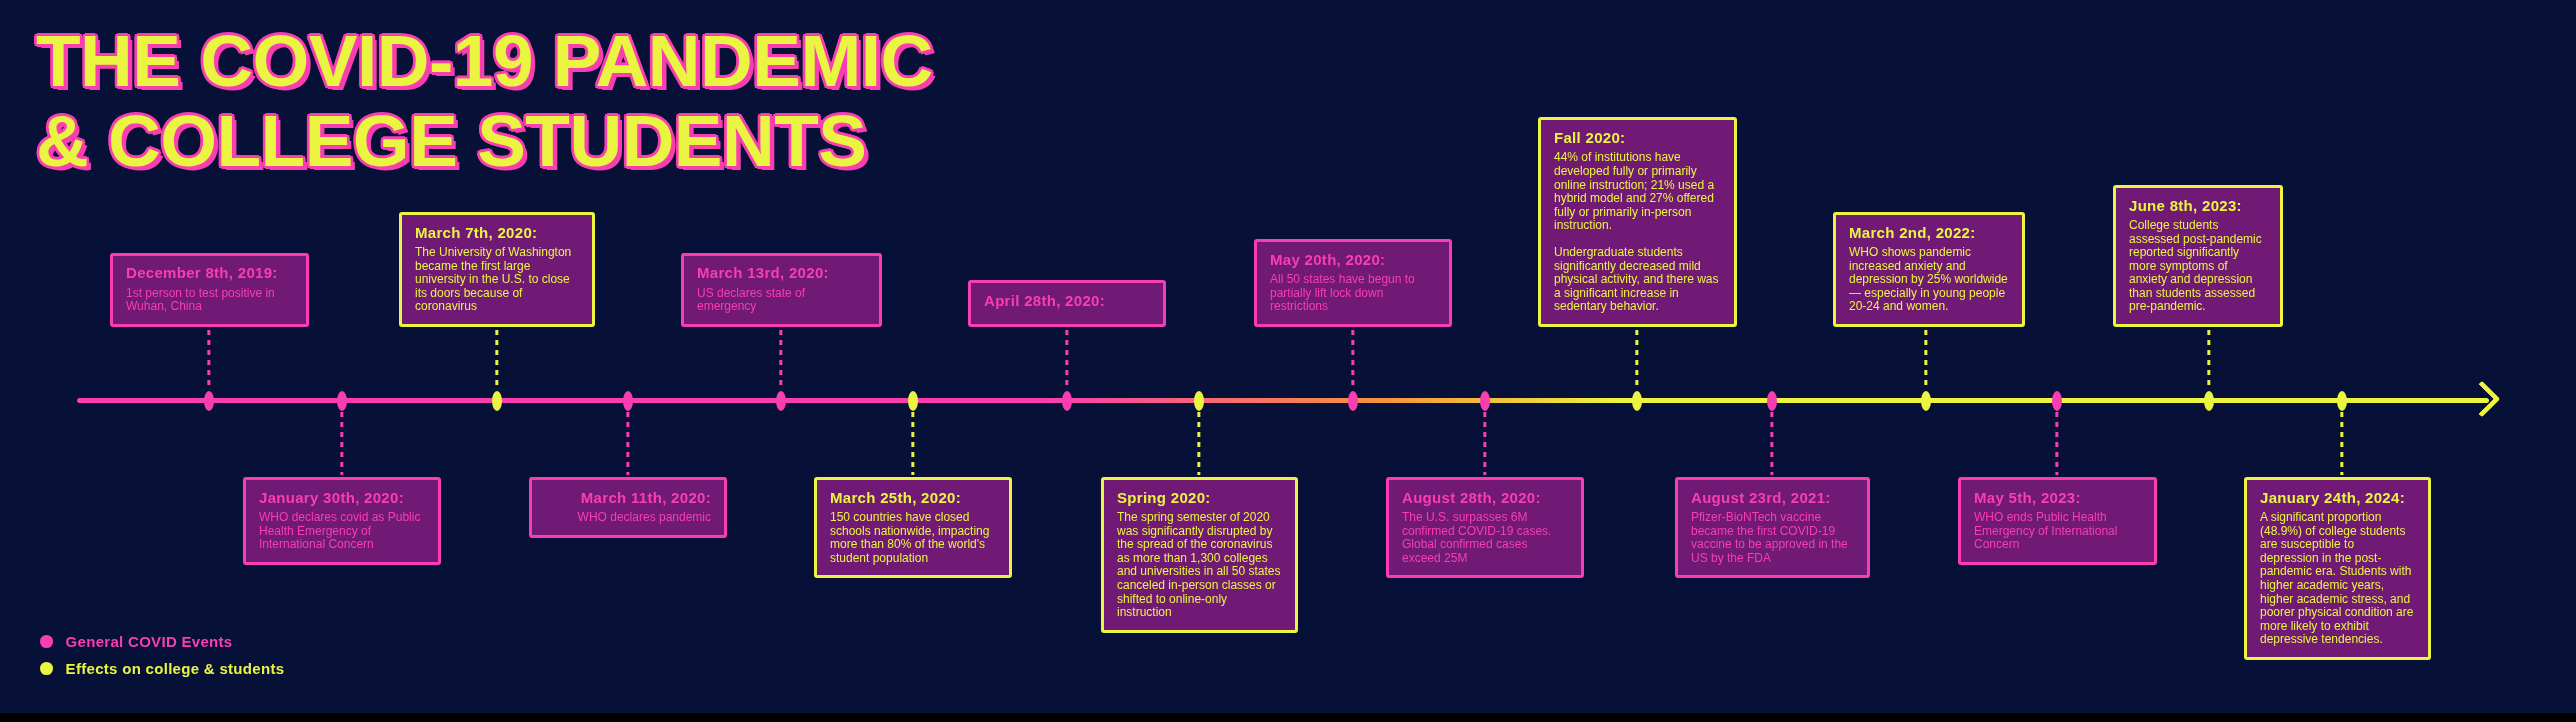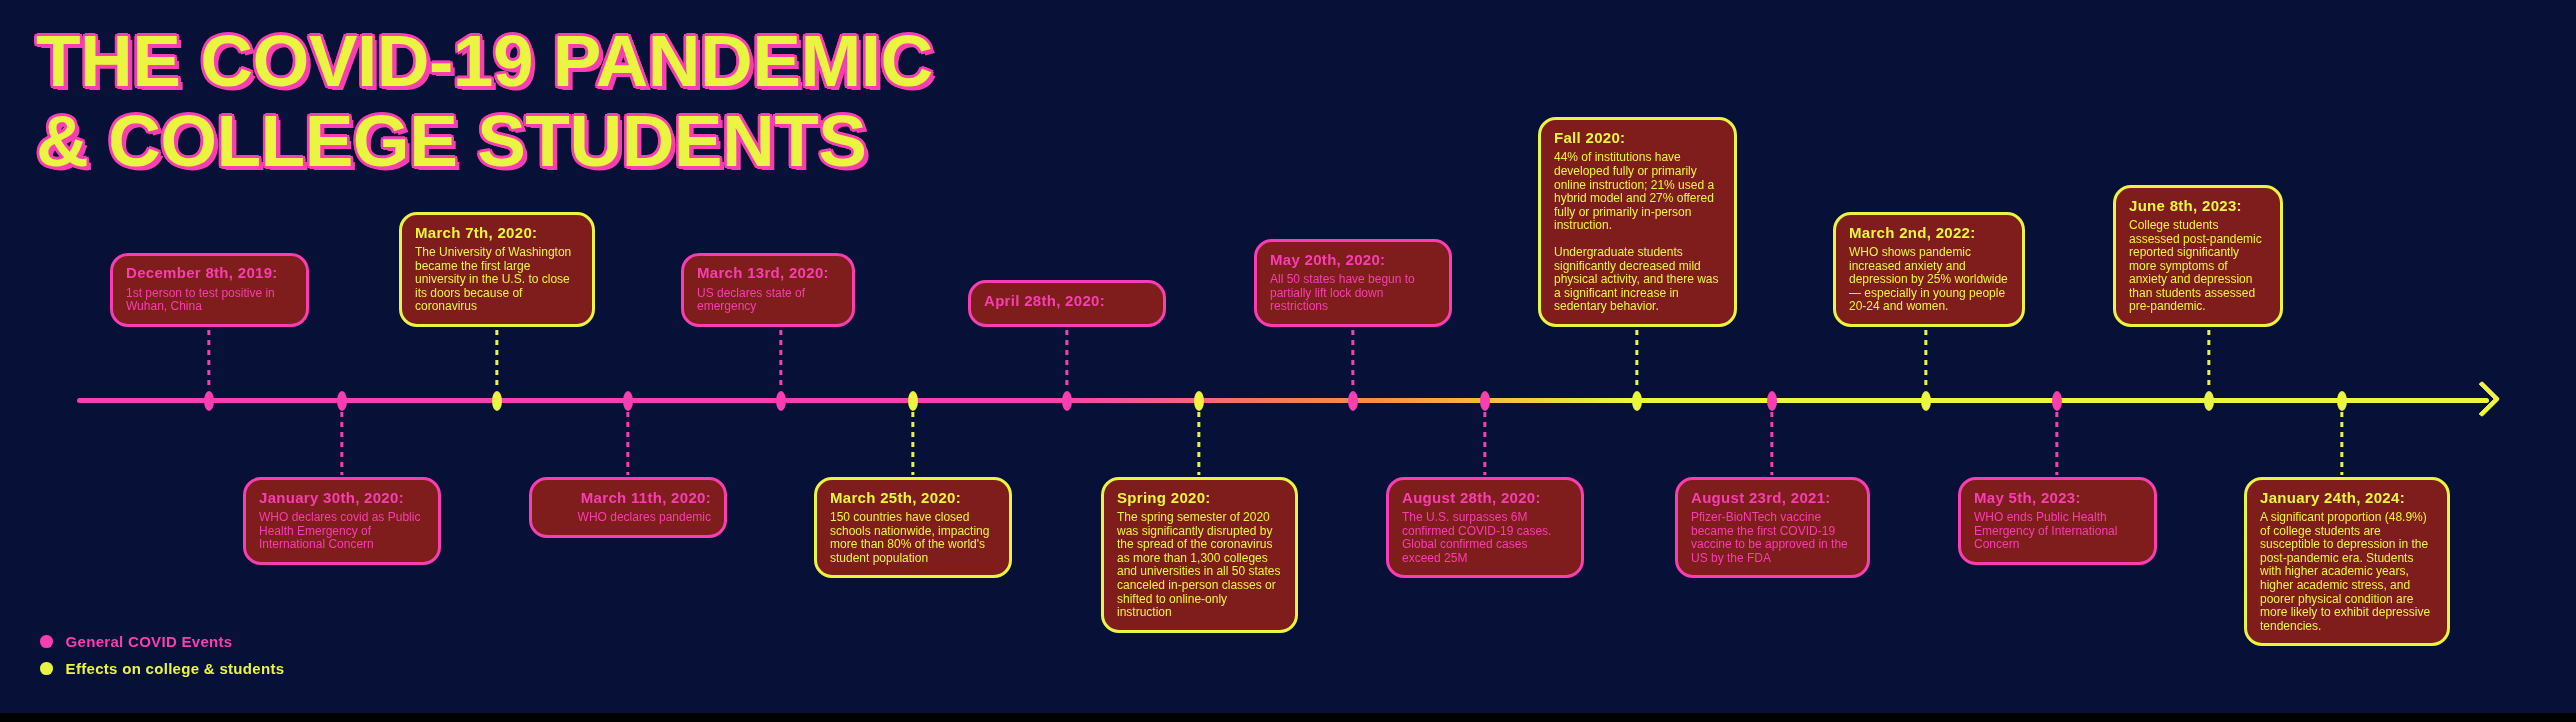--- a/index.html
+++ b/index.html
@@ -34,21 +34,21 @@
   .dot.yellow{background:#eaf542;}
   .connector{
     position:absolute;width:3.3px;transform:translateX(-50%);
   }
   .connector.pink{background:repeating-linear-gradient(to bottom,#f93eb1 0 5px,transparent 5px 10px);}
   .connector.yellow{background:repeating-linear-gradient(to bottom,#eaf542 0 5px,transparent 5px 10px);}
   .connector.above{top:330px;height:60px;}
   .connector.below{top:412px;height:63px;}
   .event-box{
     position:absolute;box-sizing:border-box;
-    background:#7f1d1d;border:3.8px solid;border-radius:18px;
+    background:#701a75;border:3.8px solid;border-radius:3px;
     padding:8.8px 13px 10px 13px;
   }
   .event-box.above{bottom:395px;}
   .event-box.below{top:477px;}
   .event-box h3{
     margin:0 0 5.5px 0;font-size:15px;font-weight:bold;letter-spacing:0.3px;
   }
   .event-box p{
     margin:0;font-size:12px;line-height:1.13;white-space:pre-line;
   }
@@ -99,21 +99,21 @@
   <div class="connector yellow above" style="left:497px;"></div>
   <div class="dot yellow" style="left:497px;"></div>
 
   <div class="event-box pink below" style="left:529px;width:198px;text-align:right;">
     <h3>March 11th, 2020:</h3>
     <p>WHO declares pandemic</p>
   </div>
   <div class="connector pink below" style="left:628px;"></div>
   <div class="dot pink" style="left:628px;"></div>
 
-  <div class="event-box pink above" style="left:681px;width:174px;margin-top:20px;">
+  <div class="event-box pink above" style="left:681px;width:201px;margin-top:20px;">
     <h3>March 13rd, 2020:</h3>
     <p>US declares state of emergency</p>
   </div>
   <div class="connector pink above" style="left:781px;"></div>
   <div class="dot pink" style="left:781px;"></div>
 
   <div class="event-box yellow below" style="left:814px;width:198px;">
     <h3>March 25th, 2020:</h3>
     <p>150 countries have closed schools nationwide, impacting more than 80% of the world's student population</p>
   </div>
@@ -177,21 +177,21 @@
   <div class="connector pink below" style="left:2057px;"></div>
   <div class="dot pink" style="left:2057px;"></div>
 
   <div class="event-box yellow above" style="left:2113px;width:170px;">
     <h3>June 8th, 2023:</h3>
     <p>College students assessed post-pandemic reported significantly more symptoms of anxiety and depression than students assessed pre-pandemic.</p>
   </div>
   <div class="connector yellow above" style="left:2209px;"></div>
   <div class="dot yellow" style="left:2209px;"></div>
 
-  <div class="event-box yellow below" style="left:2244px;width:206px;">
+  <div class="event-box yellow below" style="left:2244px;width:187px;">
     <h3>January 24th, 2024:</h3>
     <p>A significant proportion (48.9%) of college students are susceptible to depression in the post-pandemic era. Students with higher academic years, higher academic stress, and poorer physical condition are more likely to exhibit depressive tendencies.</p>
   </div>
   <div class="connector yellow below" style="left:2342px;"></div>
   <div class="dot yellow" style="left:2342px;"></div>
 
   <div class="legend-item pink" style="left:40px;top:633px;">
     <span class="legend-dot pink"></span>
     <span class="legend-label">General COVID Events</span>
   </div>

